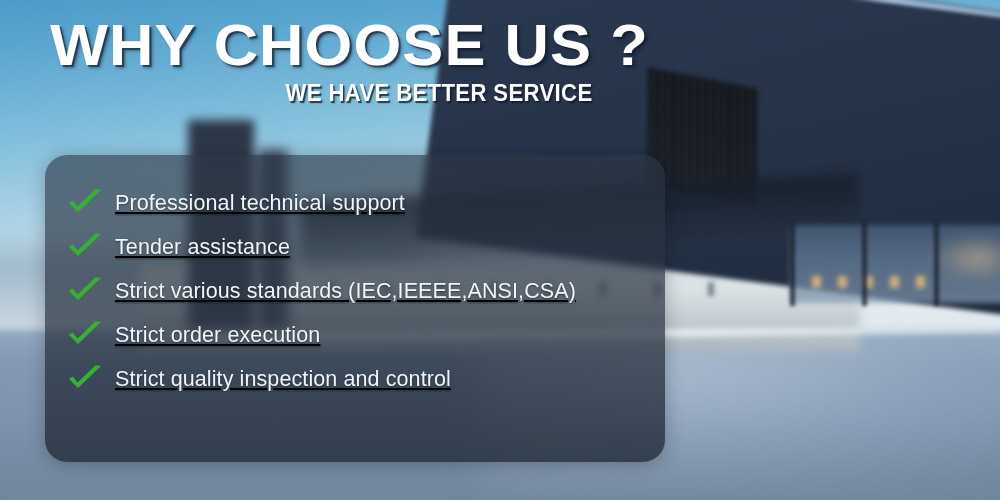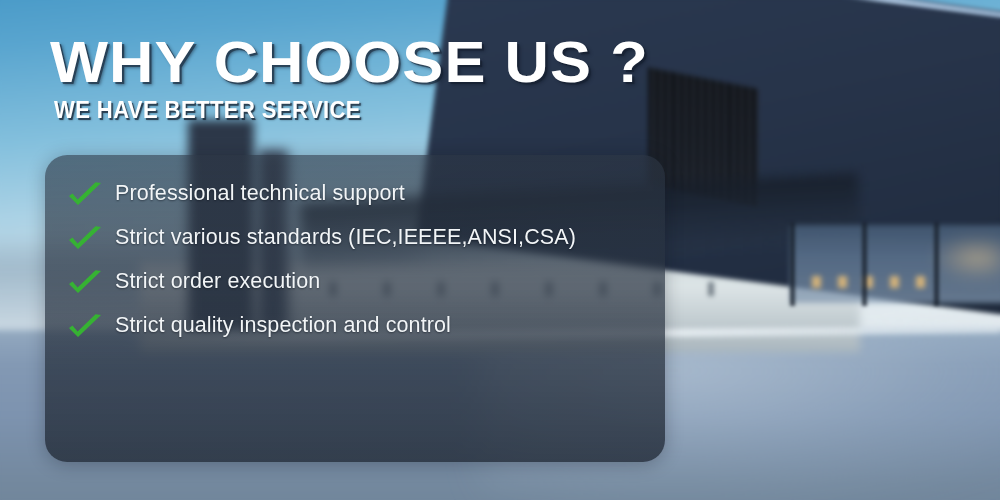--- a/index.html
+++ b/index.html
@@ -215,22 +215,23 @@
     position: absolute;
     inset: 0;
     backdrop-filter: blur(1.2px);
     pointer-events: none;
   }
 
   
   .header {
     position: absolute;
     left: 50px;
-    top: 33px;
+    top: 16px;
     z-index: 5;
+    text-align: right;
   }
 
   .title {
     margin: 0;
     font-family: "Liberation Sans", sans-serif;
     font-size: 58px;
     font-weight: bold;
     line-height: 1.0;
     letter-spacing: 1px;
     color: #ffffff;
@@ -278,23 +279,24 @@
   }
 
   .feature-list {
     list-style: none;
     margin: 0;
     padding: 26px 0 0 0;
   }
 
   .feature-item {
     display: flex;
-    align-items: flex-start;
+    align-items: center;
     height: 44px;
     padding: 0 0 0 22px;
+    text-decoration: underline;
   }
 
   .check-icon {
     flex: 0 0 auto;
     width: 38px;
     height: 30px;
     display: block;
     margin-right: 10px;
   }
 
@@ -344,20 +346,26 @@
   <div class="panel">
     <ul class="feature-list">
 
       <li class="feature-item">
         <svg class="check-icon" viewBox="0 0 38 30">
           <path d="M2 15 L11 24 L34 2 L28.5 1.2 L10.6 18.4 L5.5 12.4 Z" fill="#36b233"></path>
         </svg>
         <span class="feature-label">Professional technical support</span>
       </li>
 
+      <li class="feature-item">
+        <svg class="check-icon" viewBox="0 0 38 30">
+          <path d="M2 15 L11 24 L34 2 L28.5 1.2 L10.6 18.4 L5.5 12.4 Z" fill="#36b233"></path>
+        </svg>
+        <span class="feature-label">Tender assistance</span>
+      </li>
 
       <li class="feature-item">
         <svg class="check-icon" viewBox="0 0 38 30">
           <path d="M2 15 L11 24 L34 2 L28.5 1.2 L10.6 18.4 L5.5 12.4 Z" fill="#36b233"></path>
         </svg>
         <span class="feature-label">Strict various standards (IEC,IEEEE,ANSI,CSA)</span>
       </li>
 
 
       <li class="feature-item">

